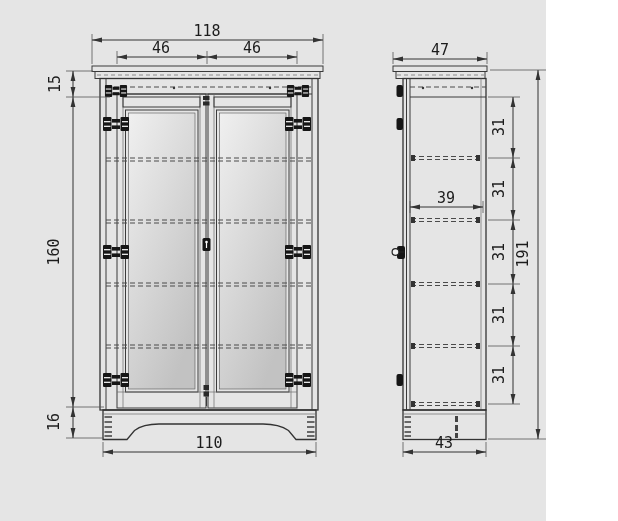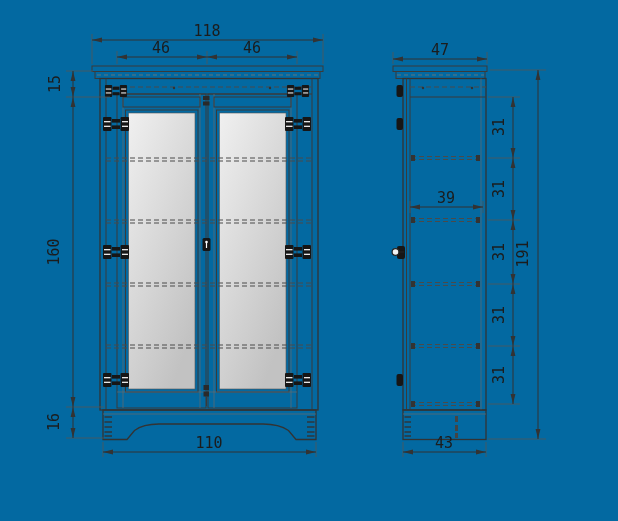--- a/index.html
+++ b/index.html
@@ -1,16 +1,16 @@
 <!DOCTYPE html>
 <html><head>
 <meta charset="utf-8">
 <style>
   html,body{margin:0;padding:0;background:#ffffff;}
-  #canvas{position:relative;width:618px;height:521px;background:#0369a1;overflow:hidden;}
+  #canvas{position:relative;width:546px;height:521px;background:#e5e5e5;overflow:hidden;}
   svg{display:block;}
   .dim-text{font-family:"DejaVu Sans Mono","Liberation Mono",monospace;font-size:15px;fill:#1c1c1c;}
   .ln{stroke:#3a3a3a;stroke-width:1;fill:none;}
   .ln-thick{stroke:#333;stroke-width:1.3;fill:none;}
   .thin{stroke:#6a6a6a;stroke-width:0.7;fill:none;}
   .dash{stroke:#4a4a4a;stroke-width:1;stroke-dasharray:5 3;fill:none;}
   .dash-lt{stroke:#777;stroke-width:0.8;stroke-dasharray:4 3;fill:none;}
   .dim{stroke:#333;stroke-width:1;fill:none;}
   .ext{stroke:#555;stroke-width:0.8;fill:none;}
   .hw{stroke:#fff;stroke-width:1.2;}

